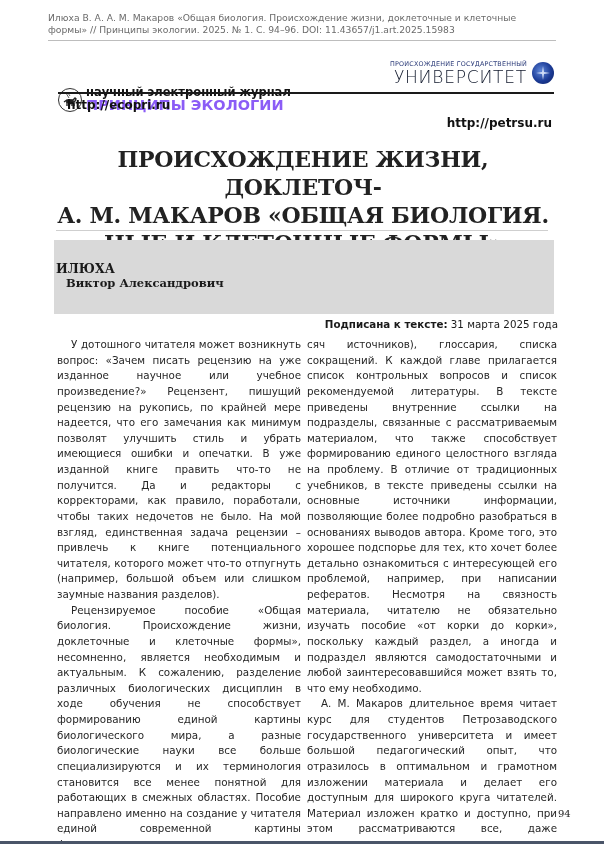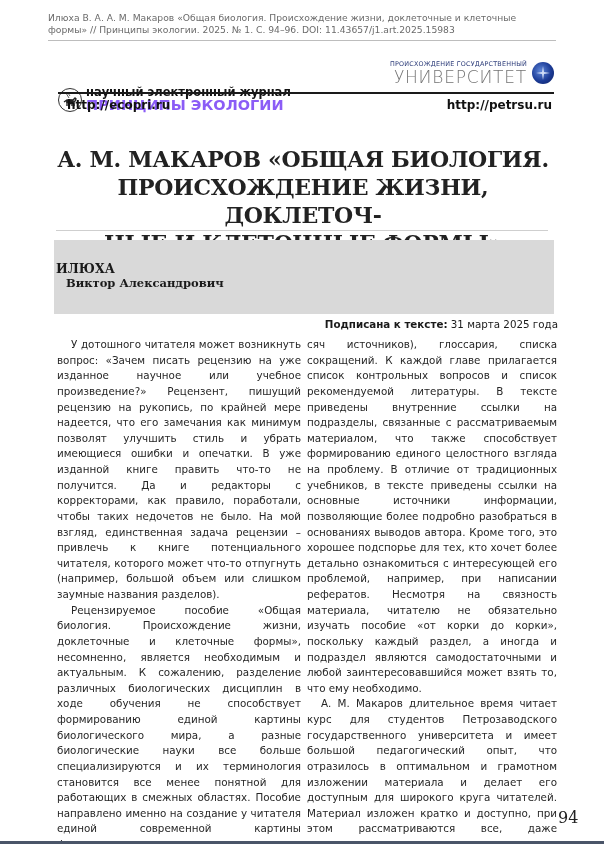--- a/index.html
+++ b/index.html
@@ -8,45 +8,45 @@
   .cite-rule { position:absolute; left:48px; top:40px; width:508px; height:1px; background:#bdbdbd; }
 
   .hdr { position:absolute; left:58px; top:58px; width:496px; height:33px; }
   .hdr-left { position:absolute; left:0; top:0; display:flex; align-items:center;margin-top:28px; }
   .logo-eco { width:24px; height:24px; border:1.5px solid #333; border-radius:50%; position:relative; margin-right:4px; box-sizing:border-box; }
   .logo-eco svg { position:absolute; left:1px; top:1px; }
   .journal-sub { font-family:"DejaVu Sans", sans-serif; font-weight:bold; font-size:11.5px; line-height:12px; color:#111; }
   .journal-main { font-family:"DejaVu Sans", sans-serif; font-weight:bold; font-size:14.5px; line-height:15px; color:#8b5cf6; }
   .hdr-right { position:absolute; right:0; top:2px; display:flex; align-items:center; }
   .univ-top { font-size:6.4px; letter-spacing:0.2px; color:#2a3a78; text-align:right; line-height:8px; }
-  .univ-main { font-size:17px; letter-spacing:0.8px; color:#737373; text-align:right; line-height:18px; font-family:"DejaVu Sans", sans-serif; font-weight:300; }
+  .univ-main { font-size:17px; letter-spacing:0.8px; color:#0f172a; text-align:right; line-height:18px; font-family:"DejaVu Sans", sans-serif; font-weight:300; }
   .univ-globe { width:22px; height:22px; border-radius:50%; background:radial-gradient(circle at 40% 40%, #5f86d8 0%, #1b3b96 55%, #0c1d5c 100%); margin-left:5px; position:relative; }
   .hdr-rule { position:absolute; left:58px; top:92px; width:496px; height:1.5px; background:#1a1a1a; }
   .url-left, .url-right { position:absolute; top:98px; font-family:"DejaVu Sans", sans-serif; font-weight:bold; font-size:12px; color:#111; }
   .url-left { left:67px; }
-  .url-right { right:52px; }
+  .url-right { right:52px;margin-top:18px; }
 
   .title { position:absolute; left:48px; top:145px; width:510px; text-align:center; font-family:"DejaVu Serif", serif; font-weight:bold; font-size:22px; line-height:28px; color:#222; letter-spacing:-0.3px; }
   .title-rule { position:absolute; left:56px; top:230px; width:492px; height:1px; background:#cfcfcf; }
 
   .author-box { position:absolute; left:54px; top:240px; width:500px; height:74px; background:#d9d9d9; }
   .author-name { position:absolute; left:2px; top:22px; font-family:"DejaVu Serif", serif; font-weight:bold; font-size:12.5px; color:#1a1a1a; line-height:14px; }
   .author-given { position:absolute; left:12px; top:37px; font-family:"DejaVu Serif", serif; font-weight:bold; font-size:11.5px; color:#1a1a1a; line-height:13px; white-space:nowrap; }
   .author-aff { position:absolute; left:149px; top:2px; width:348px; font-family:"DejaVu Serif", serif; font-style:italic; font-size:10.1px; line-height:13.8px; color:#222; text-align:justify; }
 
   .signed { position:absolute; right:46px; top:318px; font-size:10.3px; color:#1a1a1a; }
   .signed b { font-weight:bold; }
 
   .col { position:absolute; top:337px; width:244px; font-family:"DejaVu Sans", sans-serif; font-size:10.35px; line-height:15.62px; color:#262626; text-align:justify; }
   .col-left { left:57px; }
   .col-right { left:307px; width:250px; }
   .col p { margin:0; text-indent:14px; hyphens:manual; }
   .col p.cont { text-indent:0; }
 
-  .page-num { position:absolute; left:558px; top:808px; font-family:"DejaVu Serif", serif; font-size:16px; color:#222; }
+  .page-num { position:absolute; left:558px; top:808px; font-family:"DejaVu Serif", serif; font-size:10px; color:#222; }
   .bottom-bar { position:absolute; left:0; bottom:0; width:604px; height:3px; background:#4a5568; }
 </style>
 </head>
 <body>
 
 <div class="cite">Илюха В. А. А. М. Макаров «Общая биология. Происхождение жизни, доклеточные и клеточные формы» // Принципы экологии. 2025. № 1. С. 94–96. DOI: 11.43657/j1.art.2025.15983</div>
 <div class="cite-rule"></div>
 
 <div class="hdr">
   <div class="hdr-left">
@@ -72,22 +72,22 @@
         <path d="M11 4 L12 10 L18 11 L12 12 L11 18 L10 12 L4 11 L10 10 Z" fill="#e8f0ff" opacity="0.85"></path>
       </svg>
     </div>
   </div>
 </div>
 <div class="hdr-rule"></div>
 <div class="url-left">http://ecopri.ru</div>
 <div class="url-right">http://petrsu.ru</div>
 
 <div class="title">
+  <div>ПРОИСХОЖДЕНИЕ ЖИЗНИ, ДОКЛЕТОЧ-</div>
   <div>А. М. МАКАРОВ «ОБЩАЯ БИОЛОГИЯ.</div>
-  <div>ПРОИСХОЖДЕНИЕ ЖИЗНИ, ДОКЛЕТОЧ-</div>
   <div>НЫЕ И КЛЕТОЧНЫЕ ФОРМЫ»</div>
 </div>
 <div class="title-rule"></div>
 
 <div class="author-box">
   <div class="author-name">ИЛЮХА</div>
   <div class="author-given">Виктор Александрович</div>
 </div>
 
 <div class="signed"><b>Подписана к тексте:</b><span> 31 марта 2025 года</span></div>

